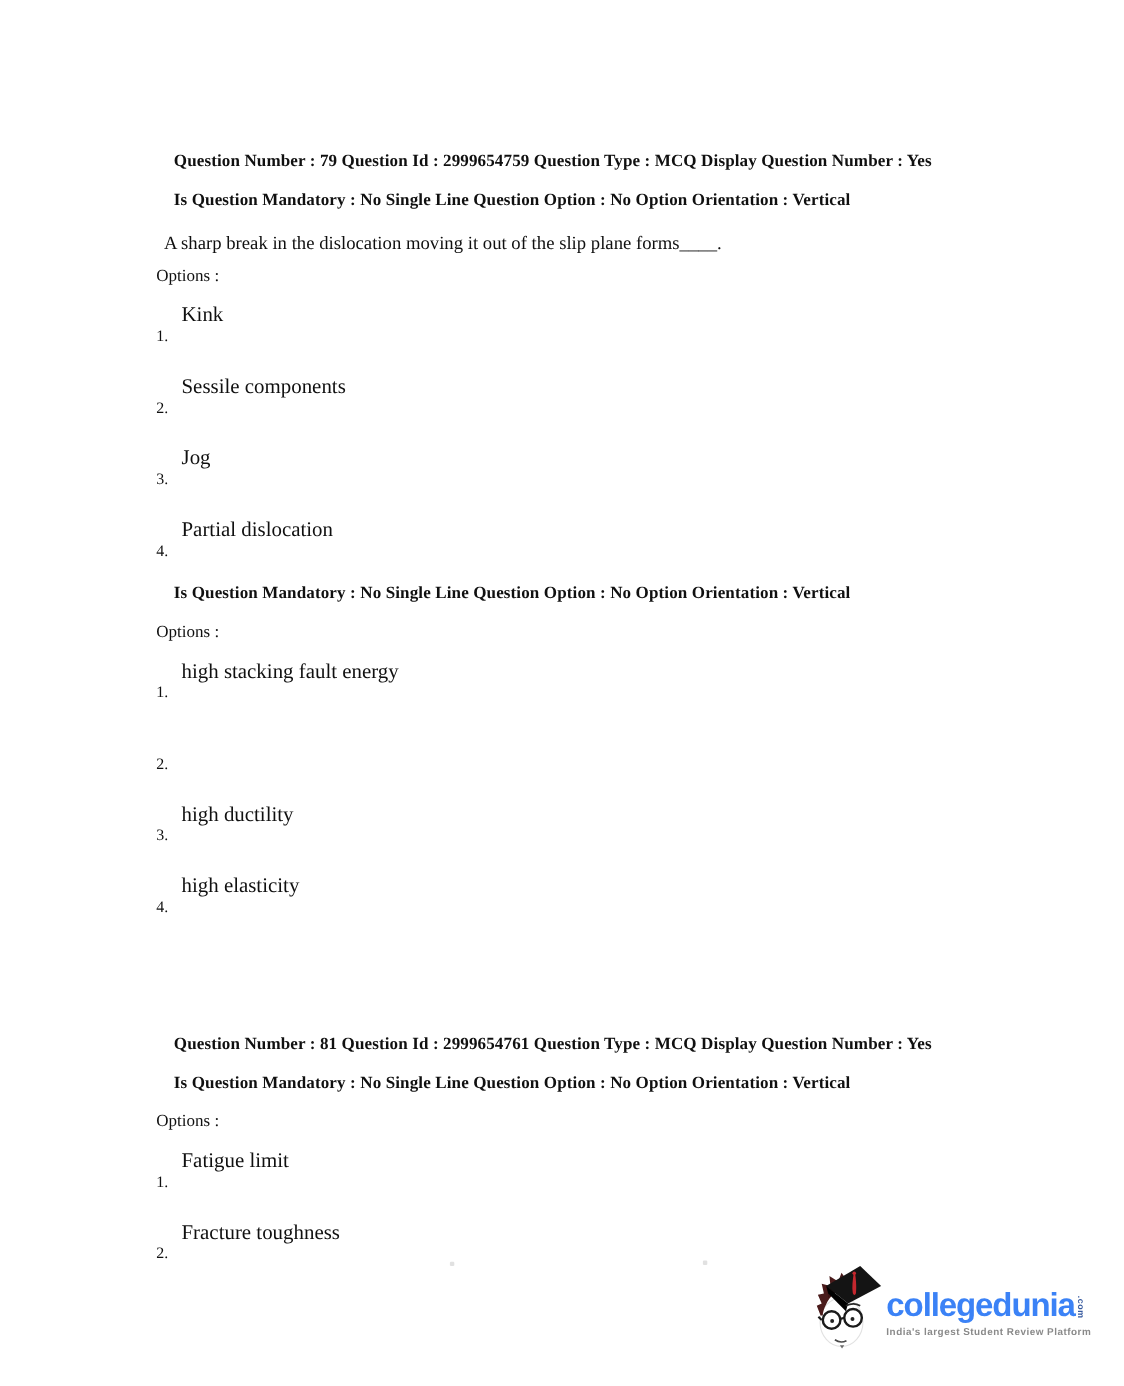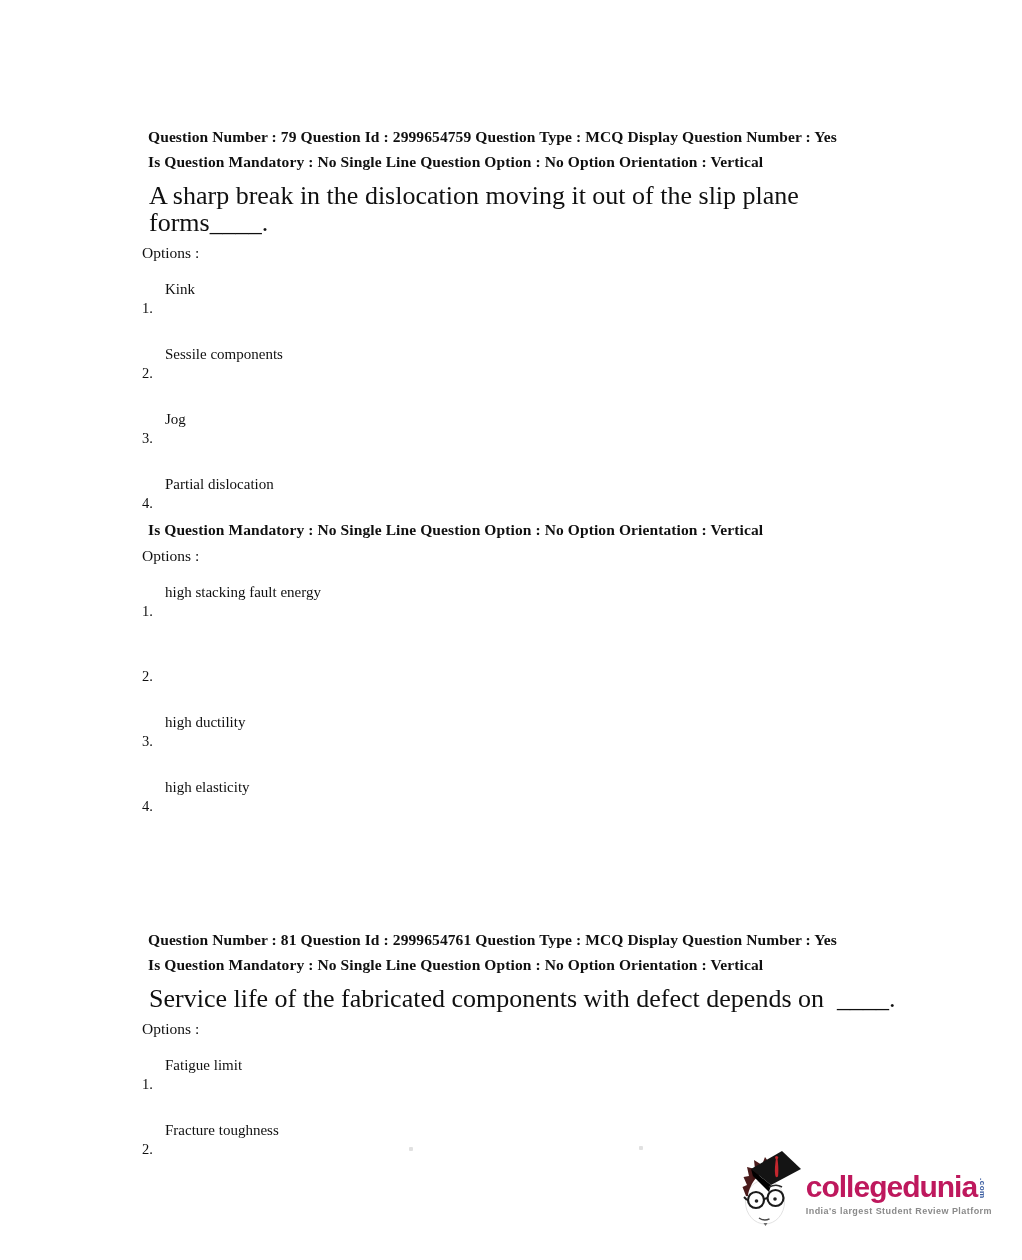--- a/index.html
+++ b/index.html
@@ -7,39 +7,39 @@
   body {
     width:1022px; height:1260px;
     background:#ffffff;
     position:relative;
     overflow:hidden;
     font-family:"Liberation Serif", serif;
     color:#101010;
   }
   .qblock { position:absolute; left:142px; width:775px; }
   .meta {
-    margin:6px; font-weight:bold;
+    margin:16px; font-weight:bold;
     font-size:15.5px; line-height:19px;
     letter-spacing:0.1px;
   }
   .qtext {
     margin:11px 0 0 0; padding-left:7px;
-    font-size:26px; line-height:27px;
+    font-size:17px; line-height:27px;
   }
   .opts-label {
     margin:7px 0 0 0; font-weight:normal;
     font-size:15.5px; line-height:20px;
   }
   .opts { margin-top:13px; }
   .opt { display:flex; gap:6px; height:40px; margin-bottom:25px; }
   .opt-num {
     align-self:flex-end; width:17px; flex:0 0 17px;
     font-size:14.5px; line-height:16px;
   }
-  .opt-text { align-self:flex-start; font-size:15px; line-height:26px; }
+  .opt-text { align-self:flex-start; font-size:19px; line-height:26px; }
 
   .speck {
     position:absolute; width:4px; height:4px;
     background:#c9c9c9; opacity:.55; border-radius:1px;
   }
   .speck.s1 { left:409px; top:1147px; }
   .speck.s2 { left:639px; top:1146px; }
 
   .brand {
     position:absolute; top:1148px; right:30px;
@@ -109,21 +109,20 @@
     <div class="opt">
       <span class="opt-num">4.</span>
       <span class="opt-text">high elasticity</span>
     </div>
   </div>
 </section>
 
 <section class="qblock" style="top:924px">
   <p class="meta">Question Number : 81 Question Id : 2999654761 Question Type : MCQ Display Question Number : Yes</p>
   <p class="meta">Is Question Mandatory : No Single Line Question Option : No Option Orientation : Vertical</p>
-  <p class="qtext">Service life of the fabricated components with defect depends on &nbsp;____.</p>
   <p class="opts-label">Options :</p>
   <div class="opts">
     <div class="opt">
       <span class="opt-num">1.</span>
       <span class="opt-text">Fatigue limit</span>
     </div>
     <div class="opt">
       <span class="opt-num">2.</span>
       <span class="opt-text">Fracture toughness</span>
     </div>
@@ -157,18 +156,18 @@
       <circle cx="18.5" cy="53" r="1.8" fill="#222222"></circle>
       <circle cx="37" cy="51" r="1.8" fill="#222222"></circle>
       <path d="M31,39 Q38,35.5 44,39" fill="none" stroke="#2a2a2a" stroke-width="1.6"></path>
 
       <path d="M21,70 Q26,73.5 31.5,70.8" fill="none" stroke="#4a4a4a" stroke-width="1.5"></path>
       <path d="M25.5,75 L29.5,75 L27.5,78 Z" fill="#6b6b6b"></path>
     </svg>
   </span>
   <span class="brand-text">
     <span class="wordmark-row">
-      <span class="wordmark" style="color: #be185d;">collegedunia</span>
+      <span class="wordmark" style="color: #3b82f6;">collegedunia</span>
       <span class="dotcom" style="color: rgb(53, 88, 158);">.com</span>
     </span>
     <span class="tagline" style="color: rgb(138, 138, 138);">India's largest Student Review Platform</span>
   </span>
 </div>
 
 </body></html>

